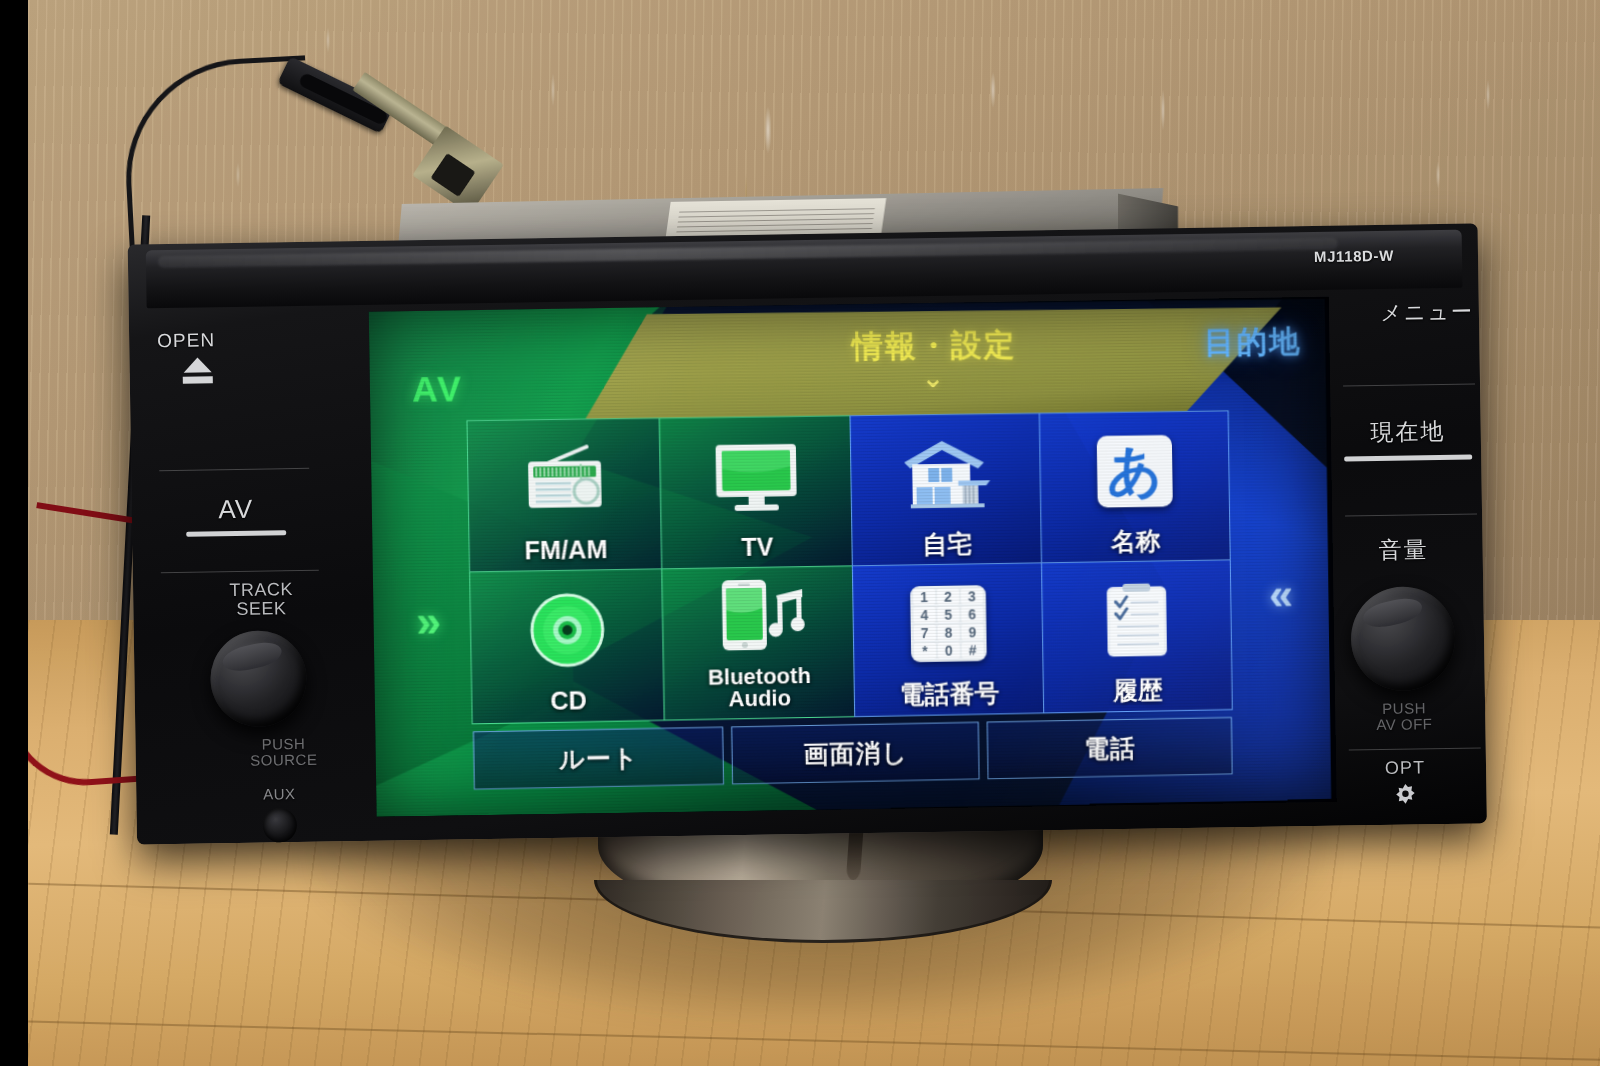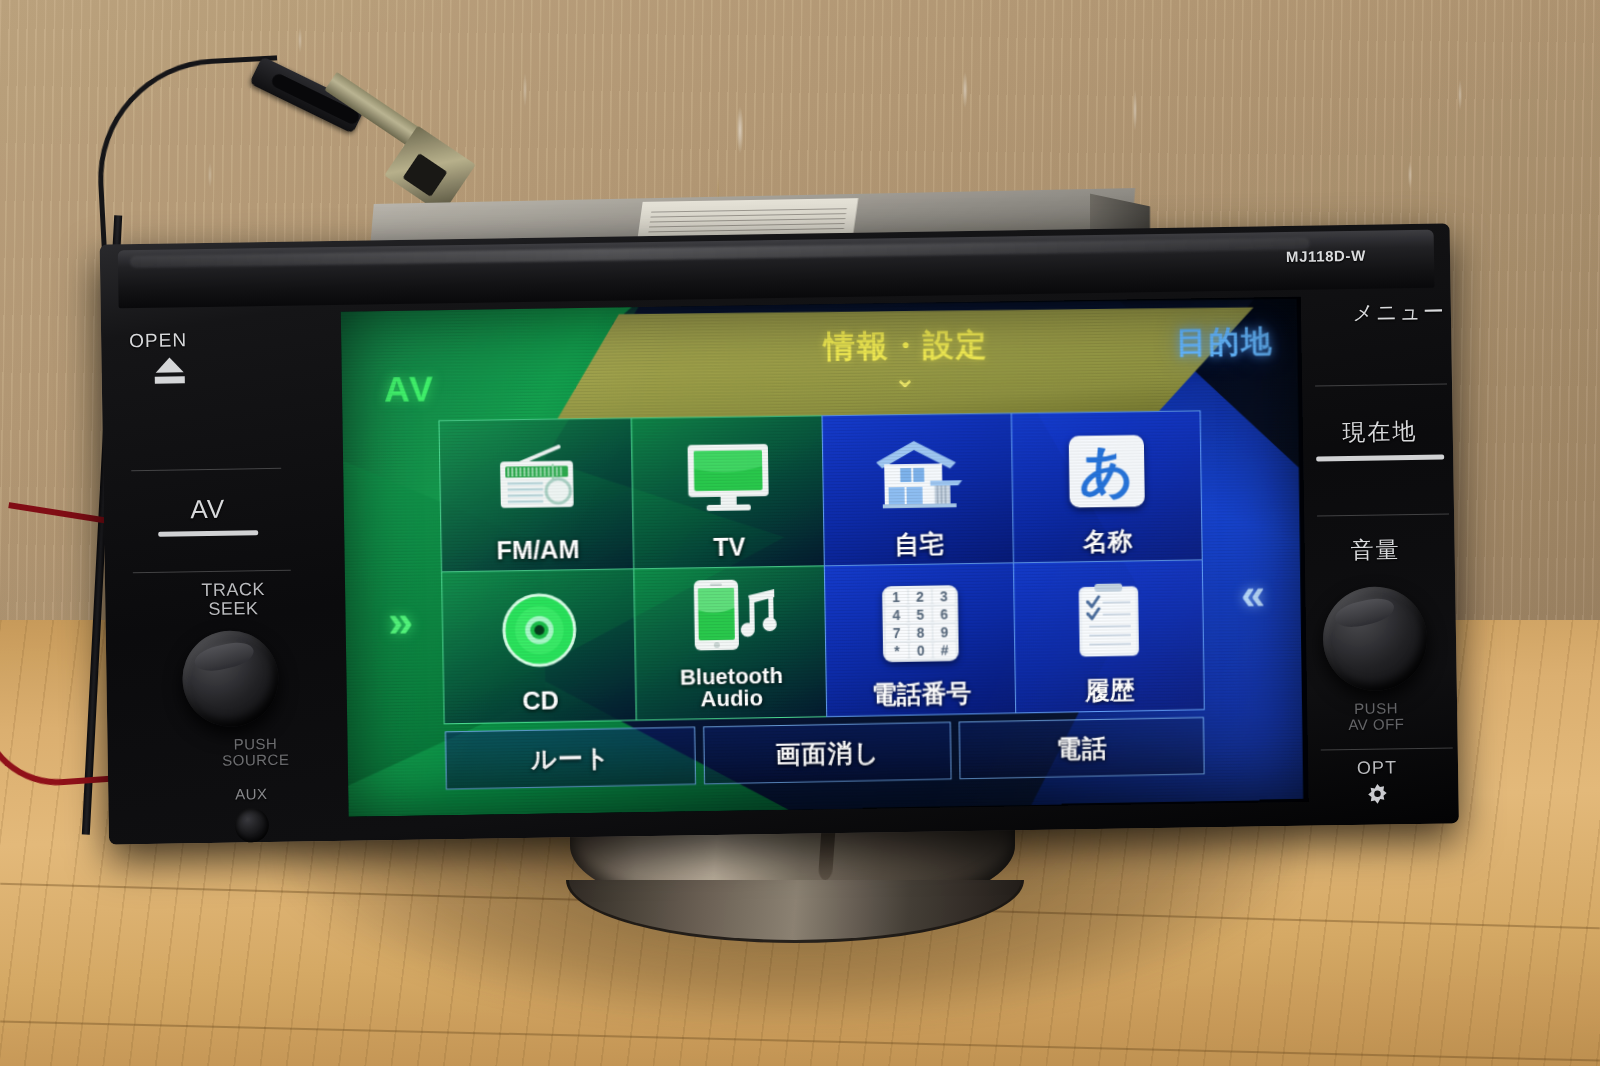--- a/index.html
+++ b/index.html
@@ -3,21 +3,21 @@
 <meta charset="utf-8">
 <style>
   html,body{margin:0;padding:0;}
   body{
     width:1600px;height:1066px;overflow:hidden;position:relative;
     font-family:"Liberation Sans","DejaVu Sans",sans-serif;
     background:#000;
   }
 
   
-  #scene{position:absolute;inset:0;overflow:hidden;}
+  #scene{position:absolute;inset:0;overflow:hidden;margin-left:28px;}
 
   .wall{
     position:absolute;left:0;top:0;width:1600px;height:660px;
     background:
       repeating-linear-gradient(91deg, rgba(255,255,255,.05) 0px, rgba(255,255,255,.05) 1px, rgba(0,0,0,.045) 2px, rgba(0,0,0,.045) 9px),
       linear-gradient(160deg,#c0a783 0%,#b79d79 35%,#ab9270 65%,#9d8465 100%);
   }
   .wall-spatter{
     position:absolute;inset:0;
     background:

